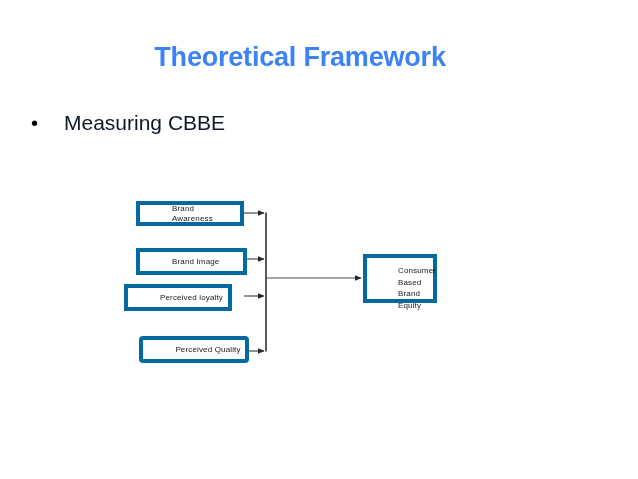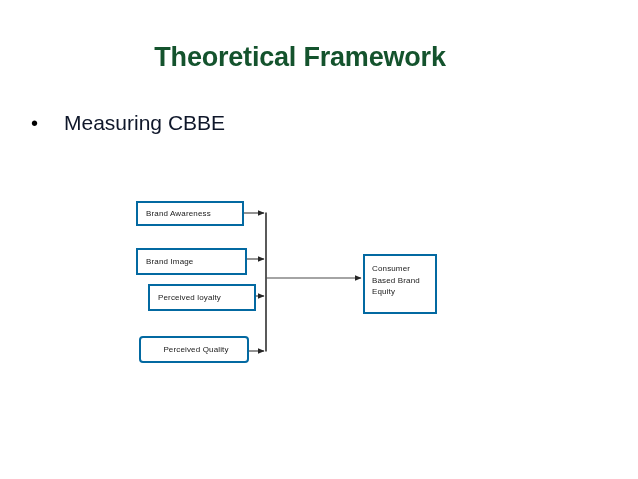--- a/index.html
+++ b/index.html
@@ -21,21 +21,21 @@
     position: absolute;
     left: 0;
     top: 42px;
     width: 600px;
     text-align: center;
     font-family: "Liberation Sans", sans-serif;
     font-size: 27px;
     font-weight: bold;
     line-height: 30px;
     letter-spacing: -0.2px;
-    color: #14532d;
+    color: #3b82f6;
     white-space: nowrap;
   }
 
   
   #bullet-row {
     position: absolute;
     left: 31px;
     top: 110px;
     display: flex;
     align-items: baseline;
@@ -58,24 +58,25 @@
   #diagram {
     position: absolute;
     left: 0;
     top: 0;
     width: 638px;
     height: 479px;
   }
   .node-box {
     position: absolute;
     box-sizing: border-box;
-    border: 2px solid #0369a1;
+    border: 4px solid #0369a1;
     background: #ffffff;
     display: flex;
     align-items: center;
+    padding-left: 24px;
   }
   .node-box.rounded {
     border-radius: 4px;
     justify-content: center;
   }
   .node-label {
     font-family: "Liberation Sans", sans-serif;
     font-size: 8px;
     line-height: 10px;
     color: #1a1a1a;
@@ -85,23 +86,23 @@
     white-space: pre-line;
   }
   .node-label.multiline {
     padding-left: 7px;
     line-height: 11.5px;
   }
 
   
   #box-brand-awareness { left: 136px; top: 201px; width: 108px; height: 25px; }
   #box-brand-image     { left: 136px; top: 248px; width: 111px; height: 27px; }
-  #box-perceived-loyalty { left: 148px; top: 284px; width: 108px; height: 27px; }
+  #box-perceived-loyalty { left: 124px; top: 284px; width: 108px; height: 27px; }
   #box-perceived-quality { left: 139px; top: 336px; width: 110px; height: 27px; }
-  #box-cbbe            { left: 363px; top: 254px; width: 74px; height: 60px;
+  #box-cbbe            { left: 363px; top: 254px; width: 74px; height: 49px;
                           align-items: flex-start; padding-top: 7px; }
 
   #connector-svg {
     position: absolute;
     left: 0;
     top: 0;
     width: 638px;
     height: 479px;
     pointer-events: none;
   }

